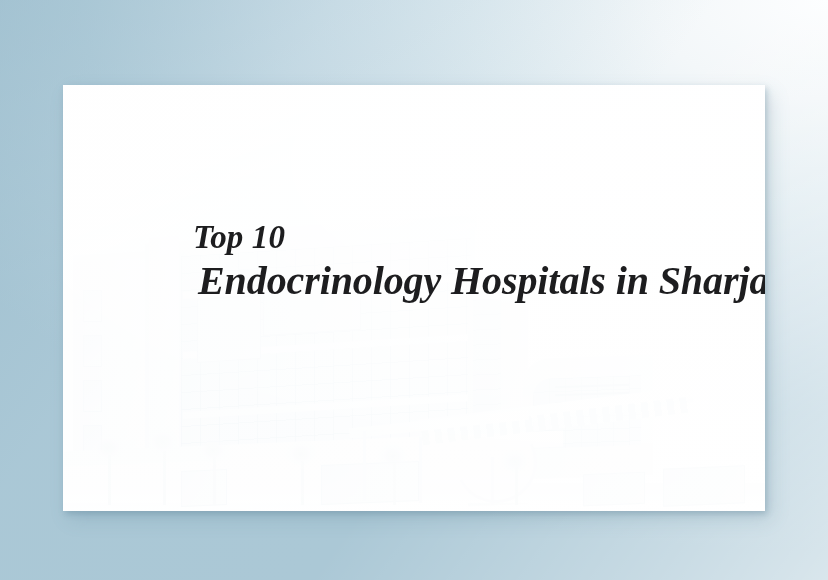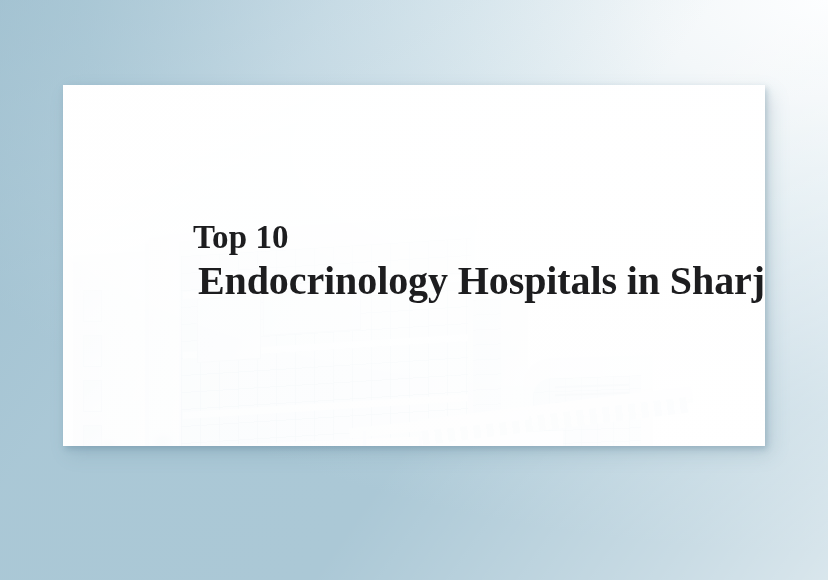--- a/index.html
+++ b/index.html
@@ -36,26 +36,27 @@
         rgba(255,255,255,0.35) 86%,
         rgba(255,255,255,0.55) 100%);
   }
 
   
   #slide-card {
     position: absolute;
     left: 63px;
     top: 85px;
     width: 702px;
-    height: 361px;
+    height: 426px;
     overflow: hidden;
     background: #fdfefe;
     box-shadow:
        2px 3px 6px rgba(86,124,145,0.32),
        6px 8px 18px rgba(86,124,145,0.20);
+    font-style: italic;
   }
 
   
   #hero-photo {
     position: absolute;
     inset: 0;
     overflow: hidden;
   }
   #hero-photo .sky {
     position: absolute;

